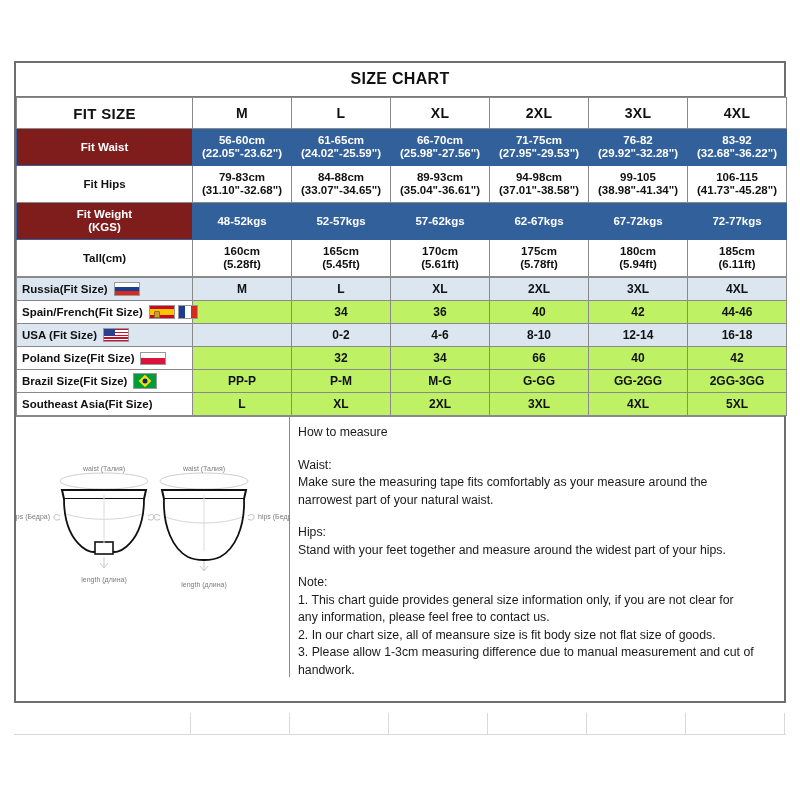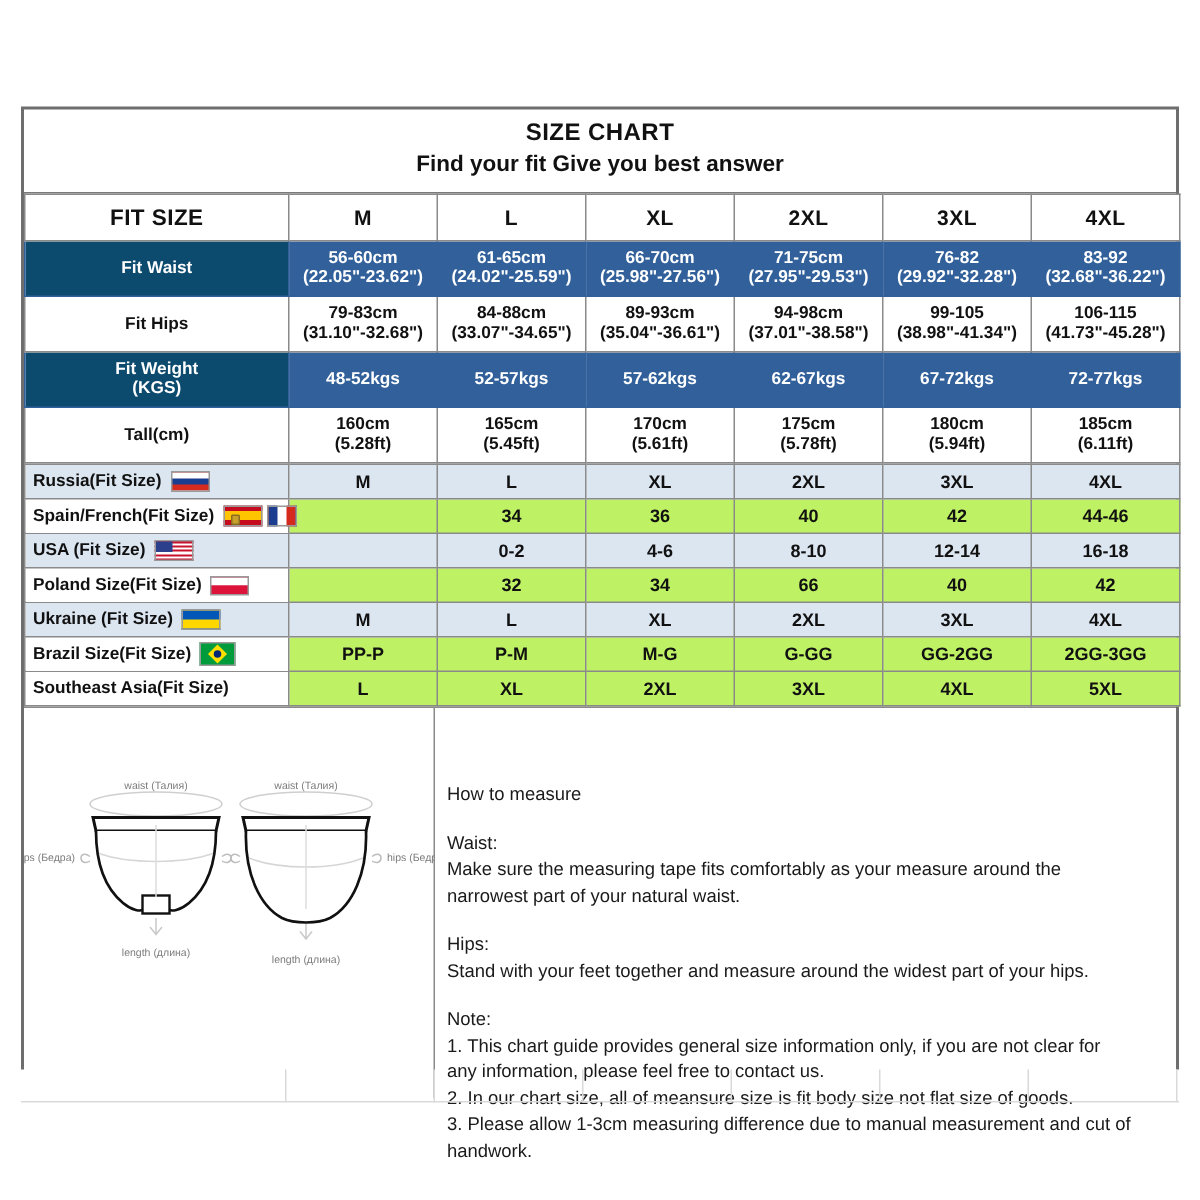--- a/index.html
+++ b/index.html
@@ -7,21 +7,21 @@
     width:800px;height:800px;
     background:#ffffff;
     font-family:"Liberation Sans","DejaVu Sans",sans-serif;
     -webkit-font-smoothing:antialiased;
     overflow:hidden;
     position:relative;
   }
   
   #chart-frame{
     position:absolute;
-    left:14px;top:71px;
+    left:14px;top:61px;
     width:772px;height:642px;
     border:2px solid #6e6e6e;
     box-sizing:border-box;
     background:#fff;
   }
   
   .title-block{
     border-bottom:1px solid #7a7a7a;
     text-align:center;
     padding:6px 0 7px 0;
@@ -52,21 +52,21 @@
   }
   col.c-label{width:176px;}
   col.c-size{width:99px;}
 
   tr.hdr td{height:30px;font-size:14px;letter-spacing:.3px;}
   tr.hdr td.lbl{font-size:15px;}
 
   td.lbl{text-align:center;}
 
   tr.blue td{background:#31609a;color:#ffffff;border-color:#31609a;}
-  tr.blue td.lbl{background:#0c4a6e;color:#ffffff;}
+  tr.blue td.lbl{background:#7f1d1d;color:#ffffff;}
   tr.white td{background:#ffffff;color:#111;}
   tr.meas td{height:36px;}
   tr.meas td .l2{display:block;}
 
   
   tr.crow td{height:22px;font-size:12px;}
   tr.crow td.lbl{
     text-align:left;
     padding-left:5px;
     font-size:11.5px;
@@ -116,21 +116,20 @@
     border-right:1px solid #8a8a8a;
     box-sizing:border-box;
     position:relative;
     background:#fff;
   }
   #howto-cell{
     flex:1;
     padding:7px 10px 0 8px;
     box-sizing:border-box;
     background:#fff;
-    margin-top:42px;
   }
   .howto-line{
     font-size:12.3px;
     color:#1a1a1a;
     line-height:17.5px;
     font-weight:normal;
   }
   .howto-gap{height:15px;}
 
   
@@ -143,21 +142,20 @@
   }
   #tail-grid .v{position:absolute;top:0;bottom:0;width:1px;background:#d9d9d9;}
 </style>
 </head>
 <body>
 
 <div id="chart-frame">
 
   <div class="title-block">
     <div class="title-main">SIZE CHART</div>
-    <div class="title-sub">Find your fit Give you best answer</div>
   </div>
 
   <table class="grid">
     <colgroup>
       <col class="c-label">
         <col class="c-size">
         <col class="c-size">
         <col class="c-size">
       <col class="c-size">
         <col class="c-size">
@@ -280,36 +278,20 @@
                 <span class="flag flag-pl"></span>
               </span>
             </span>
           </td>
           <td></td>
           <td>32</td>
           <td>34</td>
           <td>66</td>
           <td>40</td>
           <td>42</td>
-        </tr>
-        <tr class="crow stripe">
-          <td class="lbl stripebg">
-            <span class="lblwrap">
-              <span>Ukraine (Fit Size)</span>
-              <span class="flagset">
-                <span class="flag flag-ua"></span>
-              </span>
-            </span>
-          </td>
-          <td>M</td>
-          <td>L</td>
-          <td>XL</td>
-          <td>2XL</td>
-          <td>3XL</td>
-          <td>4XL</td>
         </tr>
         <tr class="crow plain">
           <td class="lbl plainbg">
             <span class="lblwrap">
               <span>Brazil Size(Fit Size)</span>
               <span class="flagset">
                 <span class="flag flag-br"></span>
               </span>
             </span>
           </td>

